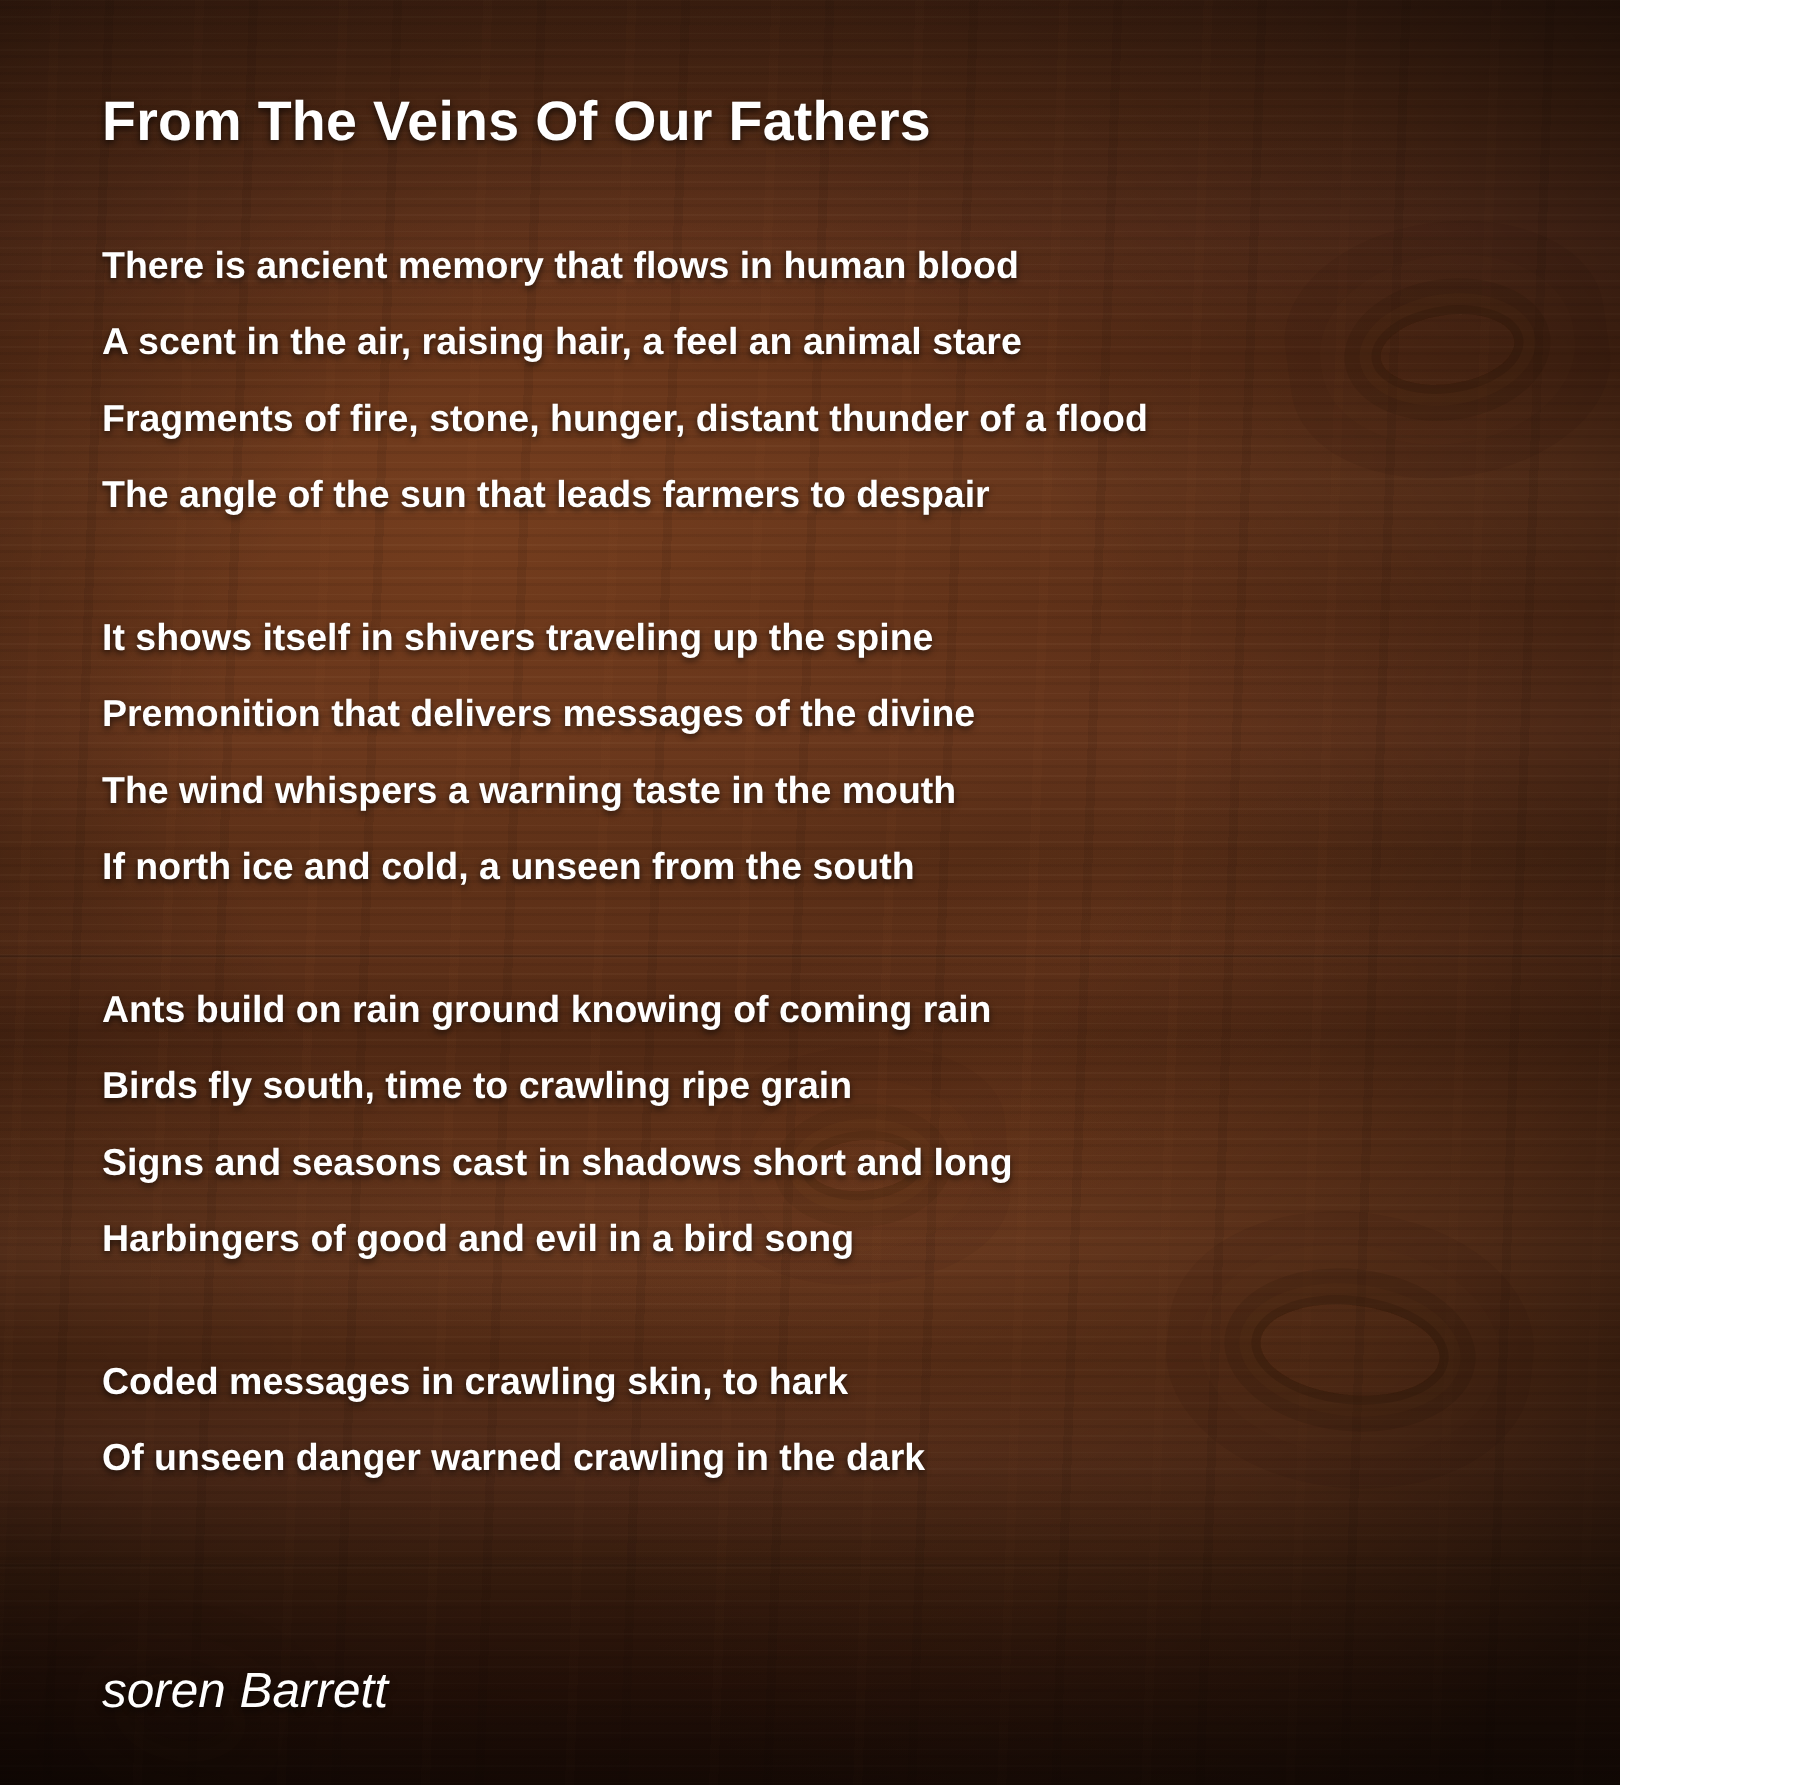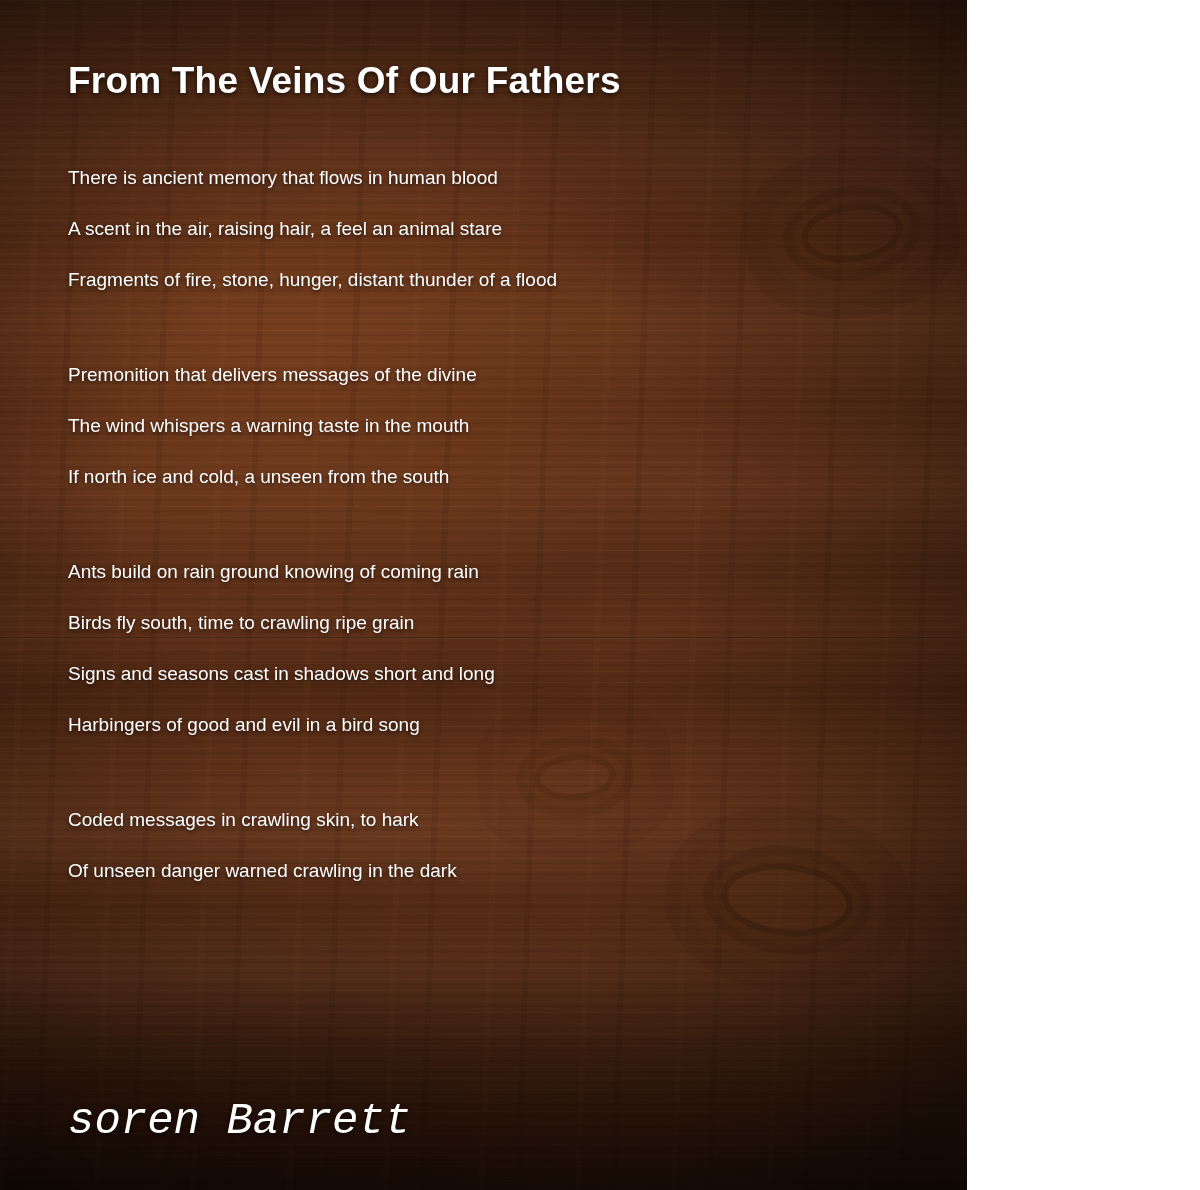--- a/index.html
+++ b/index.html
@@ -8,21 +8,21 @@
   }
   body {
     width: 1200px;
     height: 1190px;
     overflow: hidden;
     font-family: "Liberation Sans", sans-serif;
   }
 
   #poem-card {
     position: relative;
-    width: 967px;
+    width: 1080px;
     height: 1190px;
     box-sizing: border-box;
     background-color: #c2410c;
     overflow: hidden;
   }
 
   
   .wood-base {
     position: absolute;
     inset: 0;
@@ -141,37 +141,36 @@
     margin-top: 50px;
   }
 
   .stanza {
     margin-bottom: 44px;
   }
   .stanza:last-child { margin-bottom: 0; }
 
   .poem-line {
     color: #ffffff;
-    font-size: 19px;
-    font-weight: normal;
+    font-size: 25px;
+    font-weight: bold;
     line-height: 51px;
     white-space: pre;
     text-shadow: 0 2px 4px rgba(0,0,0,0.6);
   }
 
   #poem-author {
     position: absolute;
     left: 68px;
     bottom: 44px;
     color: #ffffff;
-    font-size: 44px;
+    font-size: 33px;
     font-style: italic;
     font-weight: normal;
     text-shadow: 0 2px 5px rgba(0,0,0,0.6);
-    font-family: Liberation Mono, monospace;
   }
 </style>
 </head>
 <body>
 
 <div id="poem-card">
 
   <div class="wood-base"></div>
   <div class="wood-streaks"></div>
   <div class="wood-grain"></div>
@@ -183,22 +182,24 @@
   <div class="knot k4"></div>
   <div class="vignette"></div>
 
   <div class="content">
     <h1 id="poem-title">From The Veins Of Our Fathers</h1>
     <div id="poem-body">
         <div class="stanza">
           <div class="poem-line">There is ancient memory that flows in human blood</div>
           <div class="poem-line">A scent in the air, raising hair, a feel an animal stare</div>
           <div class="poem-line">Fragments of fire, stone, hunger, distant thunder of a flood</div>
-        </div>
-        <div class="stanza">
+          <div class="poem-line">The angle of the sun that leads farmers to despair</div>
+        </div>
+        <div class="stanza">
+          <div class="poem-line">It shows itself in shivers traveling up the spine</div>
           <div class="poem-line">Premonition that delivers messages of the divine</div>
           <div class="poem-line">The wind whispers a warning taste in the mouth</div>
           <div class="poem-line">If north ice and cold, a unseen from the south</div>
         </div>
         <div class="stanza">
           <div class="poem-line">Ants build on rain ground knowing of coming rain</div>
           <div class="poem-line">Birds fly south, time to crawling ripe grain</div>
           <div class="poem-line">Signs and seasons cast in shadows short and long</div>
           <div class="poem-line">Harbingers of good and evil in a bird song</div>
         </div>

